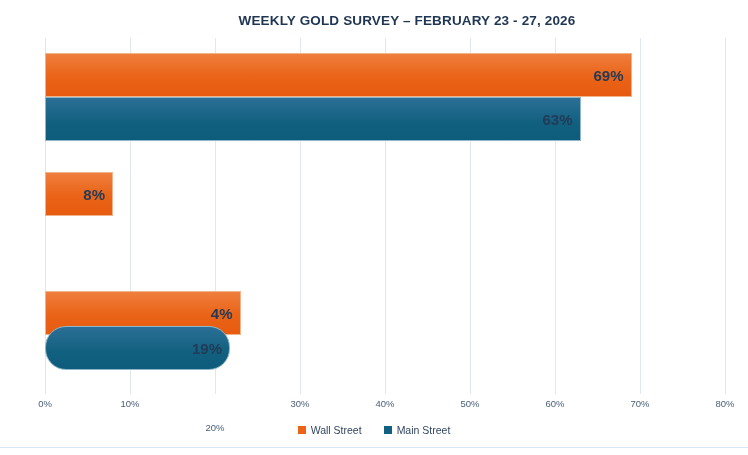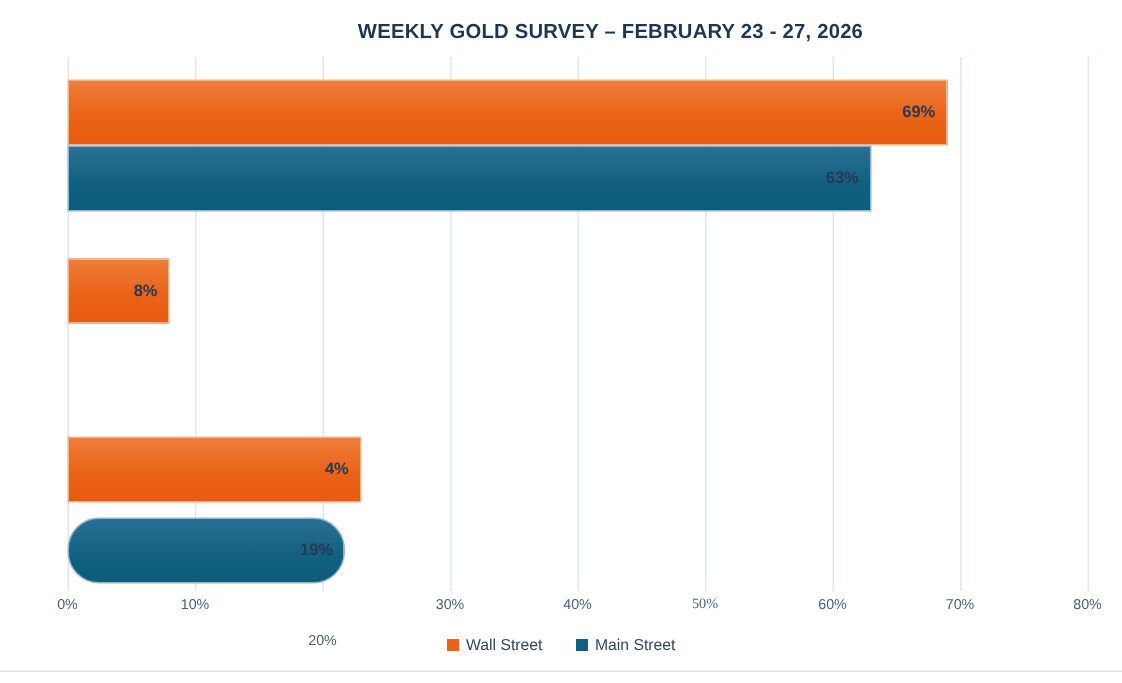--- a/index.html
+++ b/index.html
@@ -78,21 +78,21 @@
   }
   .bar.main {
     background: linear-gradient(to bottom, #2b6f96 0%, #11607f 60%, #0d5c7b 100%);
     border: 1px solid #8fb6ca;
   }
   .bar-label {
     position: absolute;
     right: 7px;
     top: 50%;
     transform: translateY(-50%);
-    font-size: 11px;
+    font-size: 15px;
     font-weight: bold;
     color: #233b56;
     white-space: nowrap;
   }
 
   
   .xtick {
     position: absolute;
     top: 398px;
     transform: translateX(-50%);
@@ -168,33 +168,33 @@
       </div>
       <div class="cat-row" style="top: 118.667px; height: 118.667px;">
         <div class="bar wall" style="width: 68px; top: 15.3333px;">
           <span class="bar-label">8%</span>
         </div>
       </div>
       <div class="cat-row" style="top: 237.333px; height: 118.667px;">
         <div class="bar wall" style="width: 195.5px; top: 15.3333px;">
           <span class="bar-label">4%</span>
         </div>
-        <div class="bar main" style="width: 185px; top: 70px; border-radius: 21px;">
+        <div class="bar main" style="width: 185px; top: 51px; border-radius: 21px;">
           <span class="bar-label">19%</span>
         </div>
       </div>
     </div>
 
   <div id="xticks-layer">
       <div class="xtick" style="left: 45px;">0%</div>
       <div class="xtick" style="left: 130px;">10%</div>
       <div class="xtick" style="left: 215px; margin-top: 24px;">20%</div>
       <div class="xtick" style="left: 300px;">30%</div>
       <div class="xtick" style="left: 385px;">40%</div>
-      <div class="xtick" style="left: 470px; font-family: Liberation Serif, serif;">50%</div>
+      <div class="xtick" style="left: 470px;">50%</div>
       <div class="xtick" style="left: 555px;">60%</div>
       <div class="xtick" style="left: 640px;">70%</div>
       <div class="xtick" style="left: 725px;">80%</div>
     </div>
 
   <div class="legend" id="legend">
       <div class="legend-item">
         <span class="legend-swatch wall"></span>
         <span class="legend-text">Wall Street</span>
       </div>

